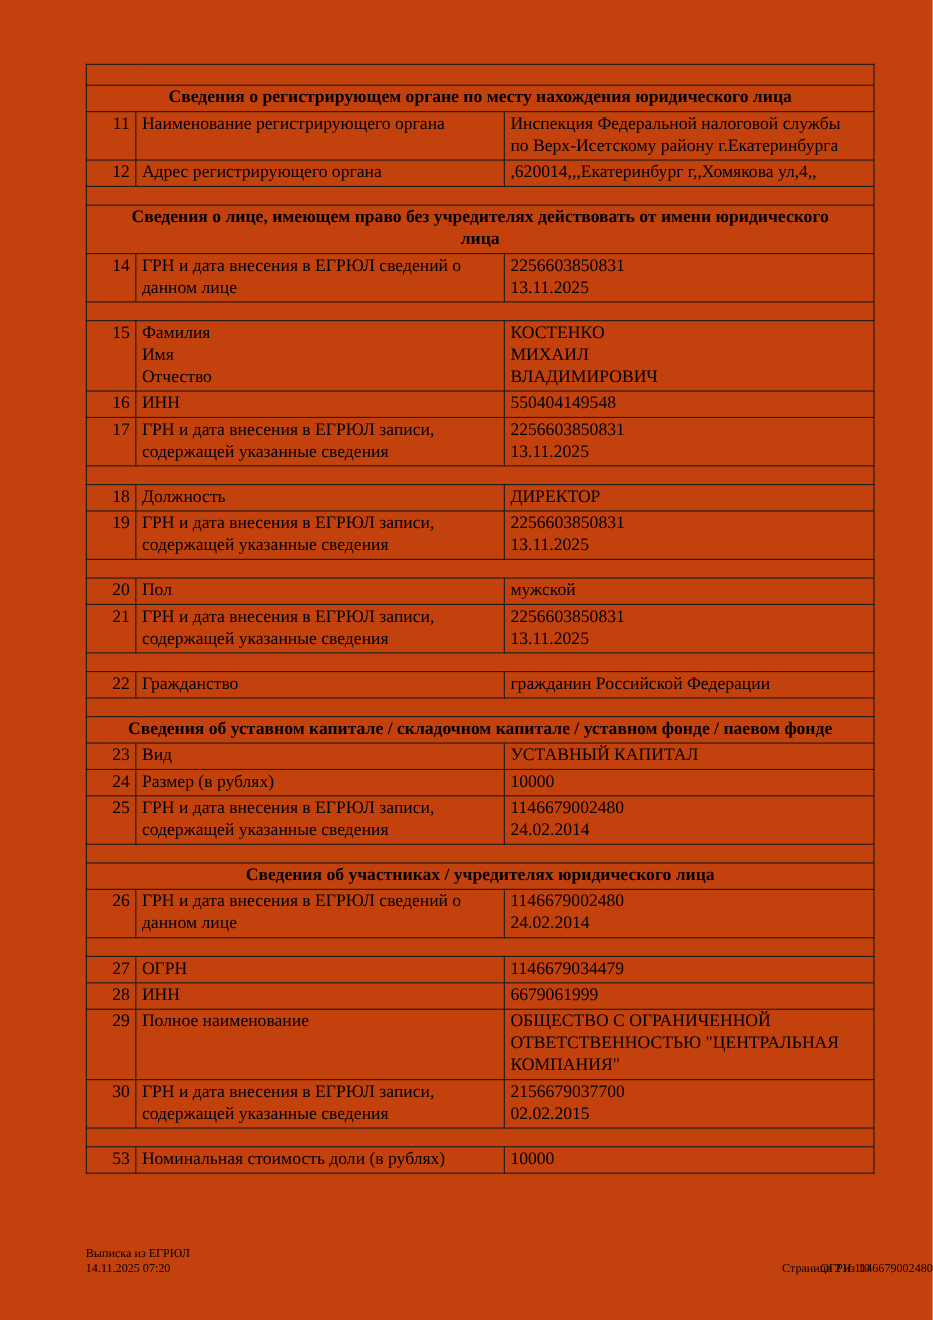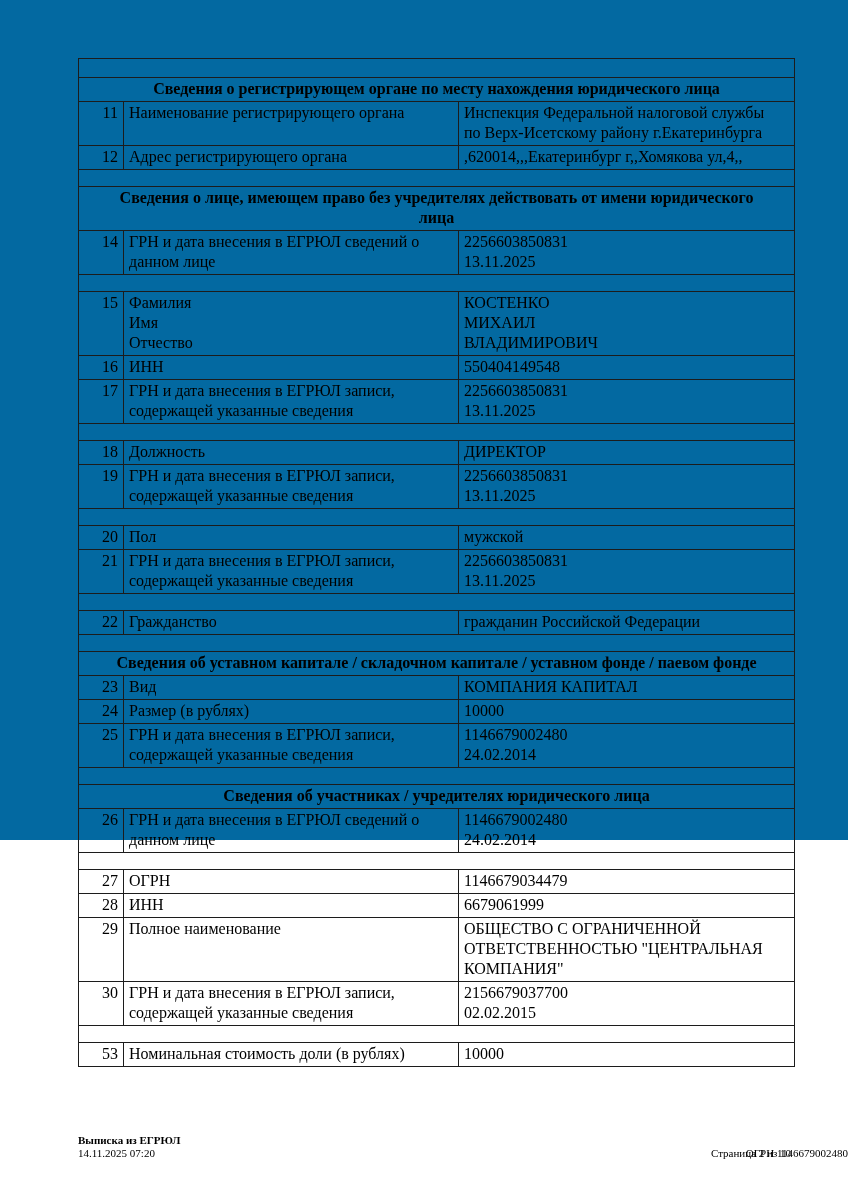--- a/index.html
+++ b/index.html
@@ -8,22 +8,22 @@
     background: #ffffff;
     width: 848px;
     height: 1200px;
     font-family: "Liberation Serif", "DejaVu Serif", serif;
     color: #000000;
     overflow: hidden;
   }
   .page {
     position: relative;
     width: 848px;
-    height: 840px;
-    background: #0369a1;
+    height: 1200px;
+    background: #c2410c;
   }
   table.doc {
     position: absolute;
     left: 78px;
     top: 58px;
     width: 716px;
     border-collapse: collapse;
     table-layout: fixed;
     font-size: 16px;
   }
@@ -60,21 +60,21 @@
     width: 848px;
     font-size: 11px;
     line-height: 13px;
   }
   .footer-left {
     position: absolute;
     left: 78px;
     top: 0;
   }
   .footer-left .doc-type {
-    font-weight: bold;
+    font-weight: normal;
   }
   .footer-center {
     position: absolute;
     left: 0;
     top: 13px;
     width: 848px;
     text-align: right;
   }
   .footer-right {
     position: absolute;
@@ -202,21 +202,21 @@
       <tr class="spacer">
           <td colspan="3"></td>
         </tr>
 
       <tr class="section-header">
         <td colspan="3">Сведения об уставном капитале / складочном капитале / уставном фонде / паевом фонде</td>
       </tr>
       <tr>
         <td class="num">23</td>
         <td>Вид</td>
-        <td>КОМПАНИЯ КАПИТАЛ</td>
+        <td>УСТАВНЫЙ КАПИТАЛ</td>
       </tr>
       <tr>
         <td class="num">24</td>
         <td>Размер (в рублях)</td>
         <td>10000</td>
       </tr>
       <tr>
         <td class="num">25</td>
         <td>ГРН и дата внесения в ЕГРЮЛ записи,
 содержащей указанные сведения</td>

